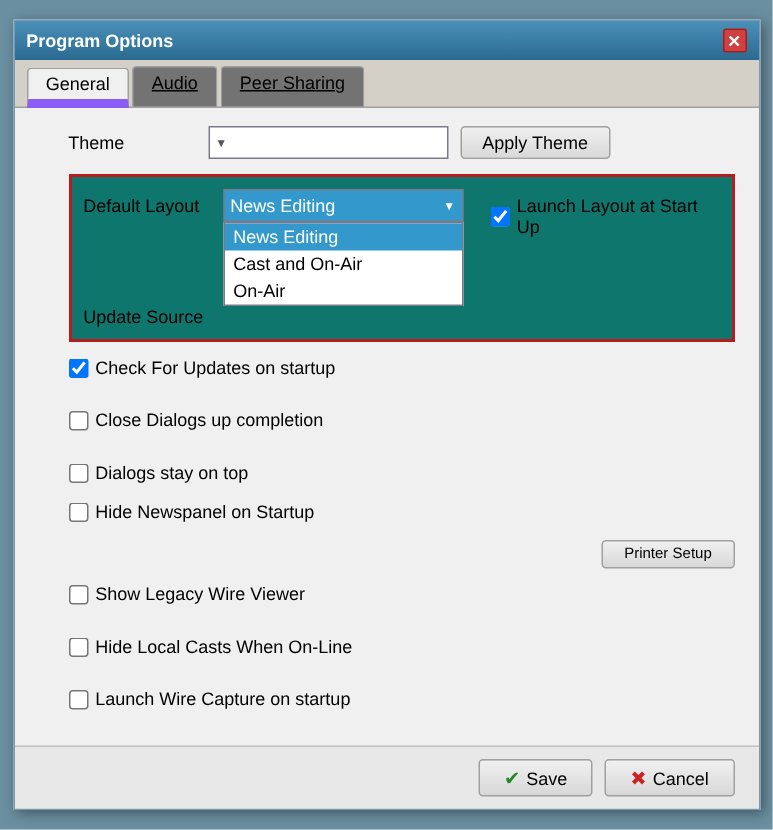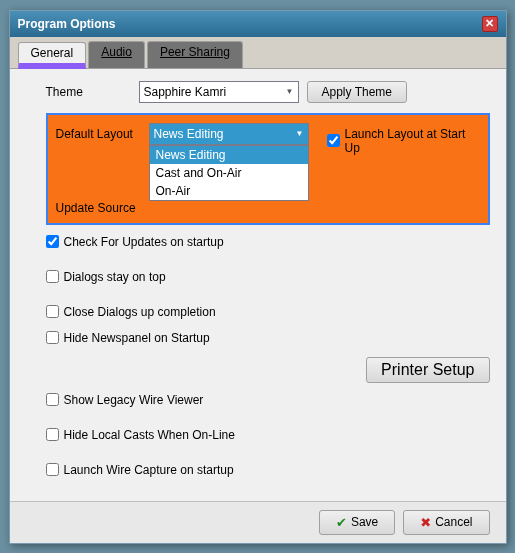--- a/index.html
+++ b/index.html
@@ -110,24 +110,24 @@
     .apply-btn {
       padding: 3px 14px;
       background: linear-gradient(to bottom, #f0f0f0, #d8d8d8);
       border: 1px solid #a0a0a0;
       border-radius: 3px;
       cursor: pointer;
       font-size: 12px;
     }
 
     .red-box {
-      border: 2px solid #3b82f6;
+      border: 2px solid #b91c1c;
       padding: 8px;
       margin-bottom: 10px;
-      background: #f97316;
+      background: #0f766e;
     }
     .row {
       display: flex;
       align-items: flex-start;
       gap: 8px;
     }
     .layout-col {
       display: flex;
       flex-direction: column;
       gap: 4px;
@@ -193,21 +193,21 @@
       display: flex;
       justify-content: flex-end;
       margin-bottom: 10px;
     }
     .printer-btn {
       padding: 3px 14px;
       background: linear-gradient(to bottom, #f0f0f0, #d8d8d8);
       border: 1px solid #a0a0a0;
       border-radius: 3px;
       cursor: pointer;
-      font-size: 16px;
+      font-size: 10px;
     }
     .footer {
       display: flex;
       justify-content: flex-end;
       gap: 8px;
       padding: 8px 16px;
       background: #e8e8e8;
       border-top: 1px solid #c0c0c0;
     }
     .save-btn {
@@ -261,21 +261,20 @@
     <div class="tab inactive">
       <span>Peer Sharing</span>
     </div>
   </div>
 
   <div class="content">
 
     <div class="theme-row">
       <span class="label">Theme</span>
       <div class="select-box">
-        <span>Sapphire Kamri</span>
         <span class="select-arrow">▼</span>
       </div>
       <button class="apply-btn">Apply Theme</button>
     </div>
 
     <div class="red-box">
       <div class="row">
         <div class="layout-col">
           <div style="display:flex;align-items:center;gap:8px;">
             <span class="label">Default Layout</span>
@@ -304,25 +303,25 @@
       </div>
     </div>
 
     <div class="options-section">
       <label class="checkbox-label">
         <input type="checkbox" checked="" style="">
         <span>Check For Updates on startup</span>
       </label>
       <label class="checkbox-label">
         <input type="checkbox" style="">
+        <span>Close Dialogs up completion</span>
+      </label>
+      <label class="checkbox-label">
+        <input type="checkbox" style="">
         <span>Dialogs stay on top</span>
-      </label>
-      <label class="checkbox-label">
-        <input type="checkbox" style="">
-        <span>Close Dialogs up completion</span>
       </label>
     </div>
 
     <div class="options-section">
       <label class="checkbox-label">
         <input type="checkbox" style="">
         <span>Hide Newspanel on Startup</span>
       </label>
     </div>
 

